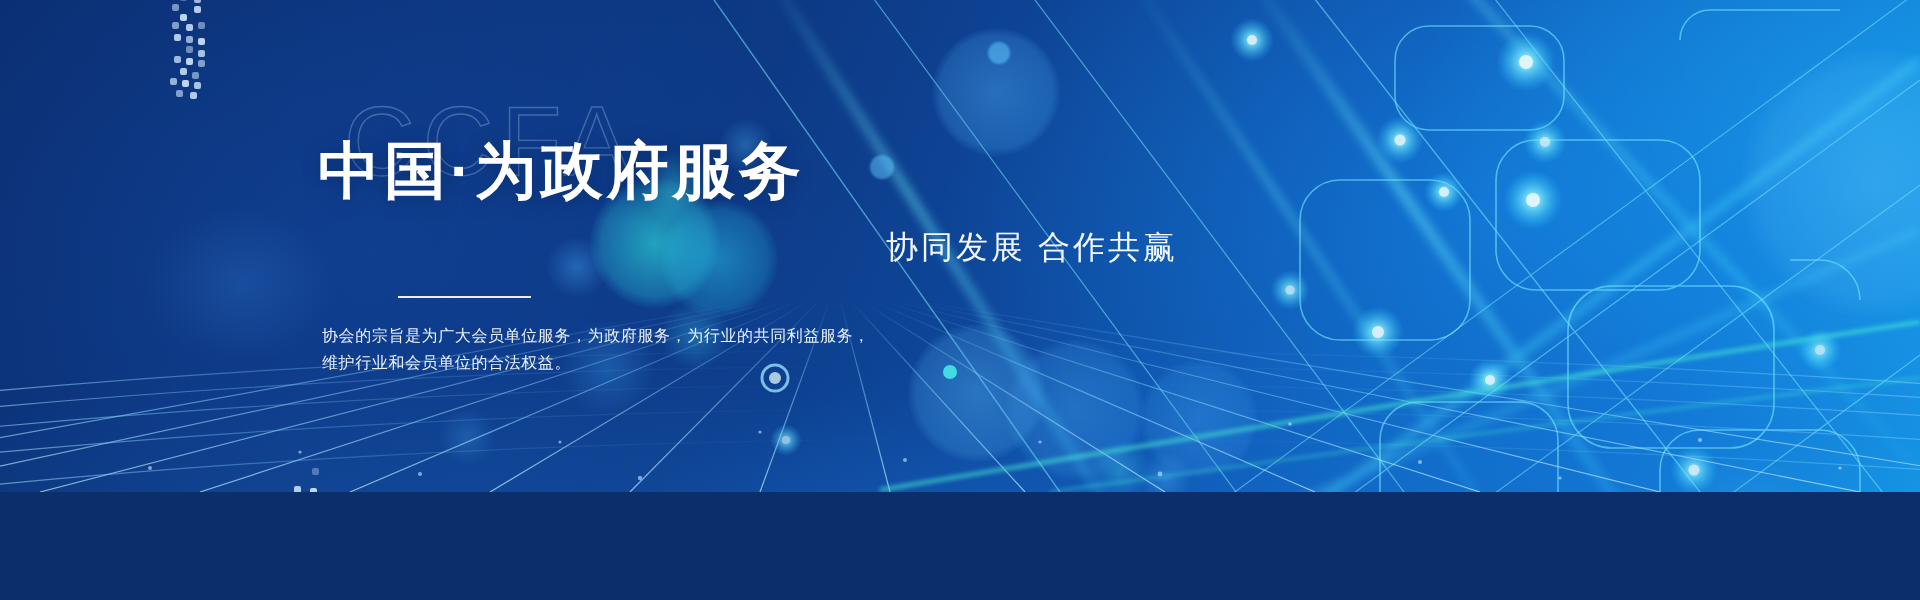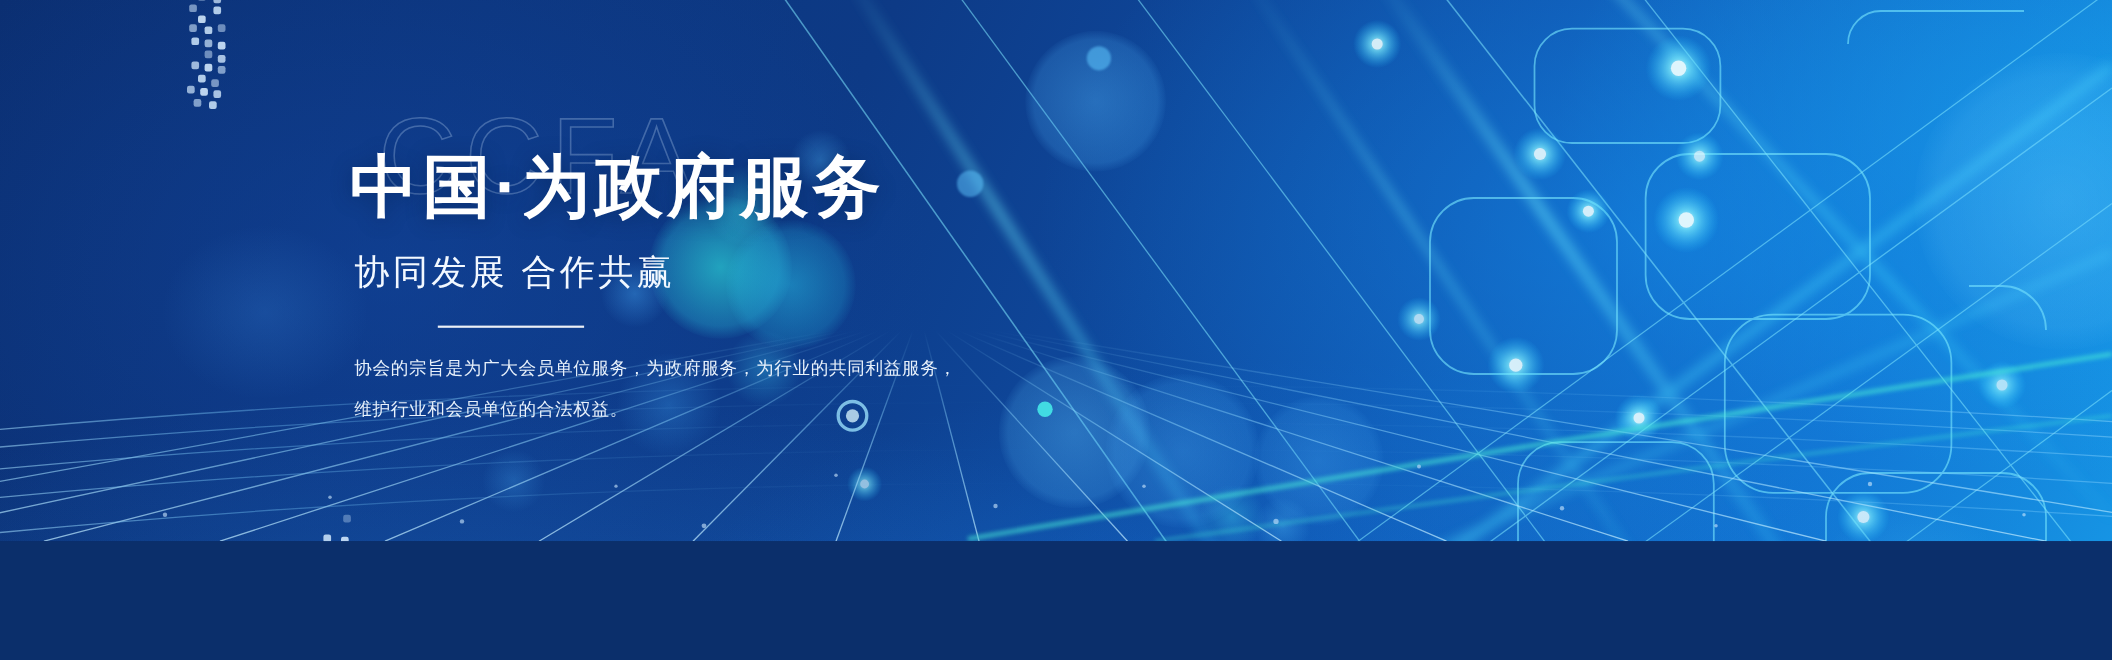--- a/index.html
+++ b/index.html
@@ -71,38 +71,39 @@
     text-shadow:0 2px 18px rgba(4,30,75,.45);
   }
   .subtitle{
     position:relative;
     margin:22px 0 0 4px;
     font-size:32px;
     font-weight:400;
     color:#f2f8ff;
     letter-spacing:3px;
     white-space:nowrap;
+    text-align:right;
   }
   .rule{
     position:relative;
     margin:26px 0 0 80px;
     width:133px;
     height:2px;
     background:#ffffff;
     opacity:.92;
   }
   .desc{
     position:relative;
     margin:24px 0 0 4px;
     font-size:16px;
     line-height:1.72;
     color:#e8f1fb;
     letter-spacing:.6px;
   }
-  .desc div{white-space:nowrap;margin-top:10px;}
+  .desc div{white-space:nowrap;}
 </style>
 </head>
 <body>
 
 <div class="stage">
 
   <div class="layer">
     <svg width="1920" height="600" viewBox="0 0 1920 600" xmlns="http://www.w3.org/2000/svg">
       <defs>
         <linearGradient id="lnA" x1="0" y1="0" x2="1" y2="1">

